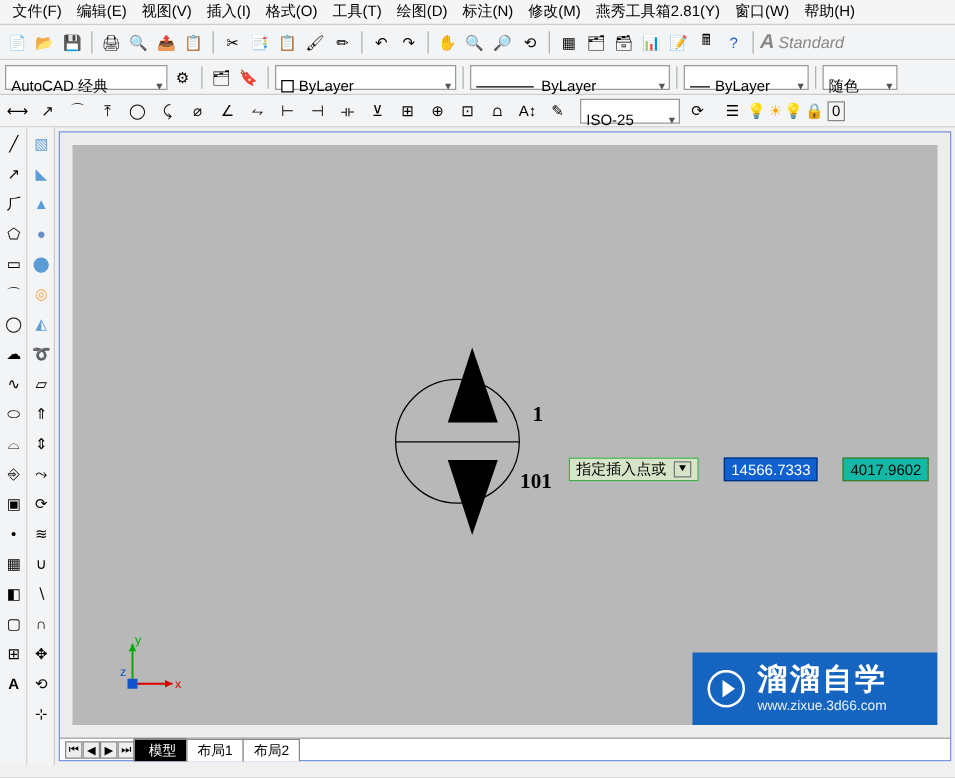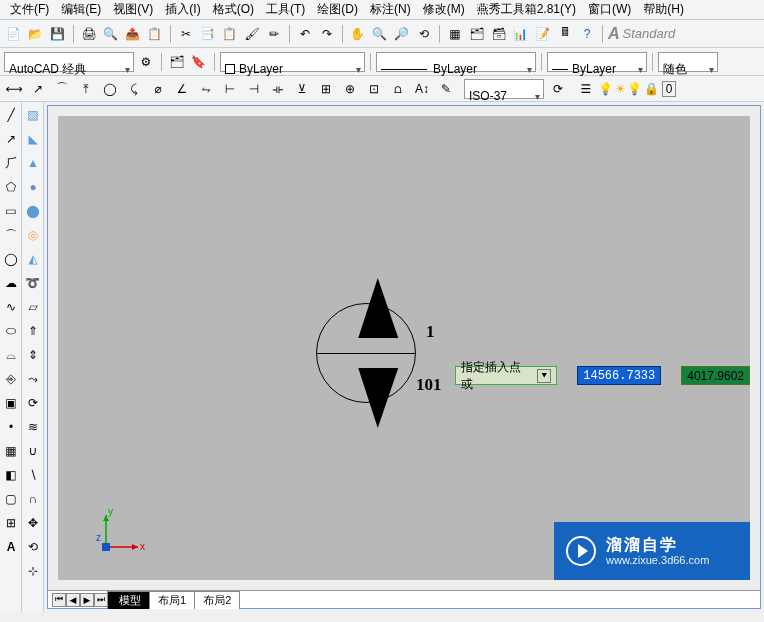--- a/index.html
+++ b/index.html
@@ -214,22 +214,22 @@
 .pbox {
   border: 1px solid #000;
   padding: 2px 5px;
   font-size: 12px;
   display: inline-flex;
   align-items: center;
   height: 19px;
 }
 .p-msg { background: #d8e4c8; border-color:#4a5; }
 .p-msg .dn { margin-left:6px; font-size:10px; border:1px solid #777; padding:0 2px; }
-.p-x { background: #1060d0; color:#fff; border-color:#003080;font-family:Liberation Mono, monospace; }
-.p-y { background: #15803d; border-color:#4a7a20; }
+.p-x { background: #1060d0; color:#fff; border-color:#003080; }
+.p-y { background: #14b8a6; border-color:#4a7a20; }
 
 
 .ucs {
   position: absolute;
   left: 30px;
   bottom: 15px;
 }
 
 
 .tabs-row {
@@ -282,21 +282,21 @@
   justify-content: center;
 }
 .watermark .play::before {
   content: "";
   border-left: 10px solid #fff;
   border-top: 7px solid transparent;
   border-bottom: 7px solid transparent;
   margin-left: 3px;
 }
 .watermark .wm-text { display:flex; flex-direction:column; line-height:1.2;}
-.watermark .wm-big { font-size:16px; font-weight:600; letter-spacing:2px;}
+.watermark .wm-big { font-size:24px; font-weight:600; letter-spacing:2px;}
 .watermark .wm-small { font-size:11px; opacity:.9;}
 </style>
 </head>
 <body>
 
 <div class="menubar">
   <span>文件(F)</span>
   <span>编辑(E)</span>
   <span>视图(V)</span>
   <span>插入(I)</span>
@@ -392,21 +392,21 @@
   <span class="dim-ico">⟛</span>
   <span class="dim-ico">⊻</span>
   <span class="dim-ico">⊞</span>
   <span class="dim-ico">⊕</span>
   <span class="dim-ico">⊡</span>
   <span class="dim-ico">⩍</span>
   <span class="dim-ico">A↕</span>
   <span class="dim-ico">✎</span>
   <span class="sep"></span>
   <div class="dd">
-    <span>ISO-37</span>
+    <span>ISO-25</span>
   </div>
   <span class="dim-ico">⟳</span>
   <span class="sep"></span>
   <span class="layer-sw">
     <span class="dim-ico">☰</span>
     <span class="bulb">💡</span>
     <span class="sun">☀</span>
     <span class="bulb">💡</span>
     <span class="lock">🔒</span>
     <span style="border:1px solid #888;padding:0 3px;">0</span>

